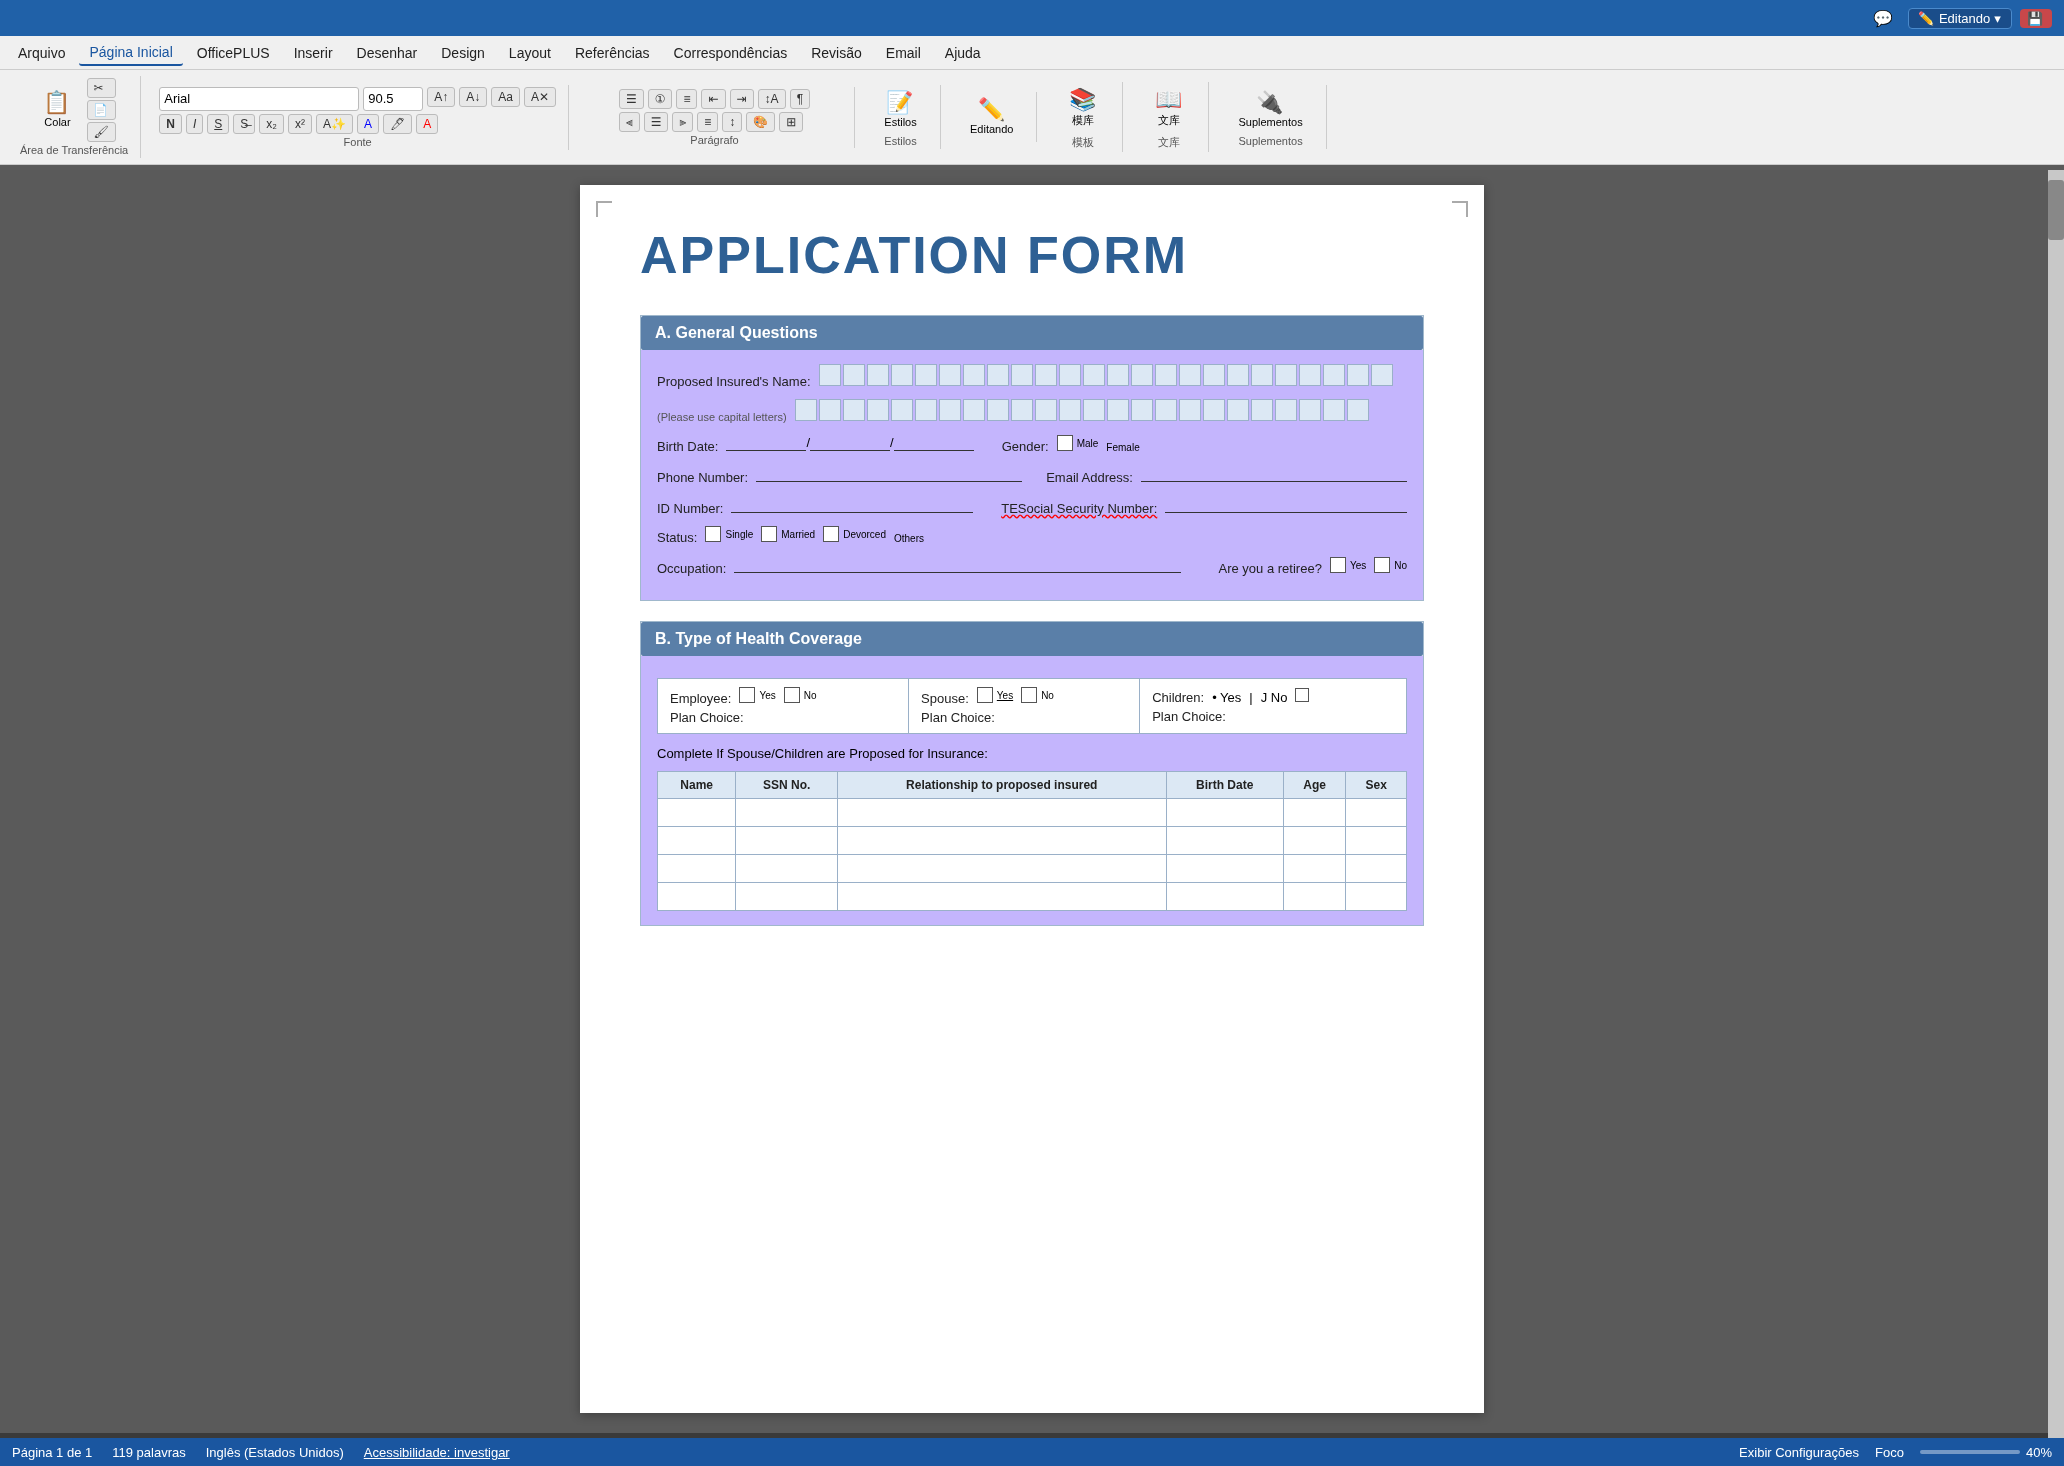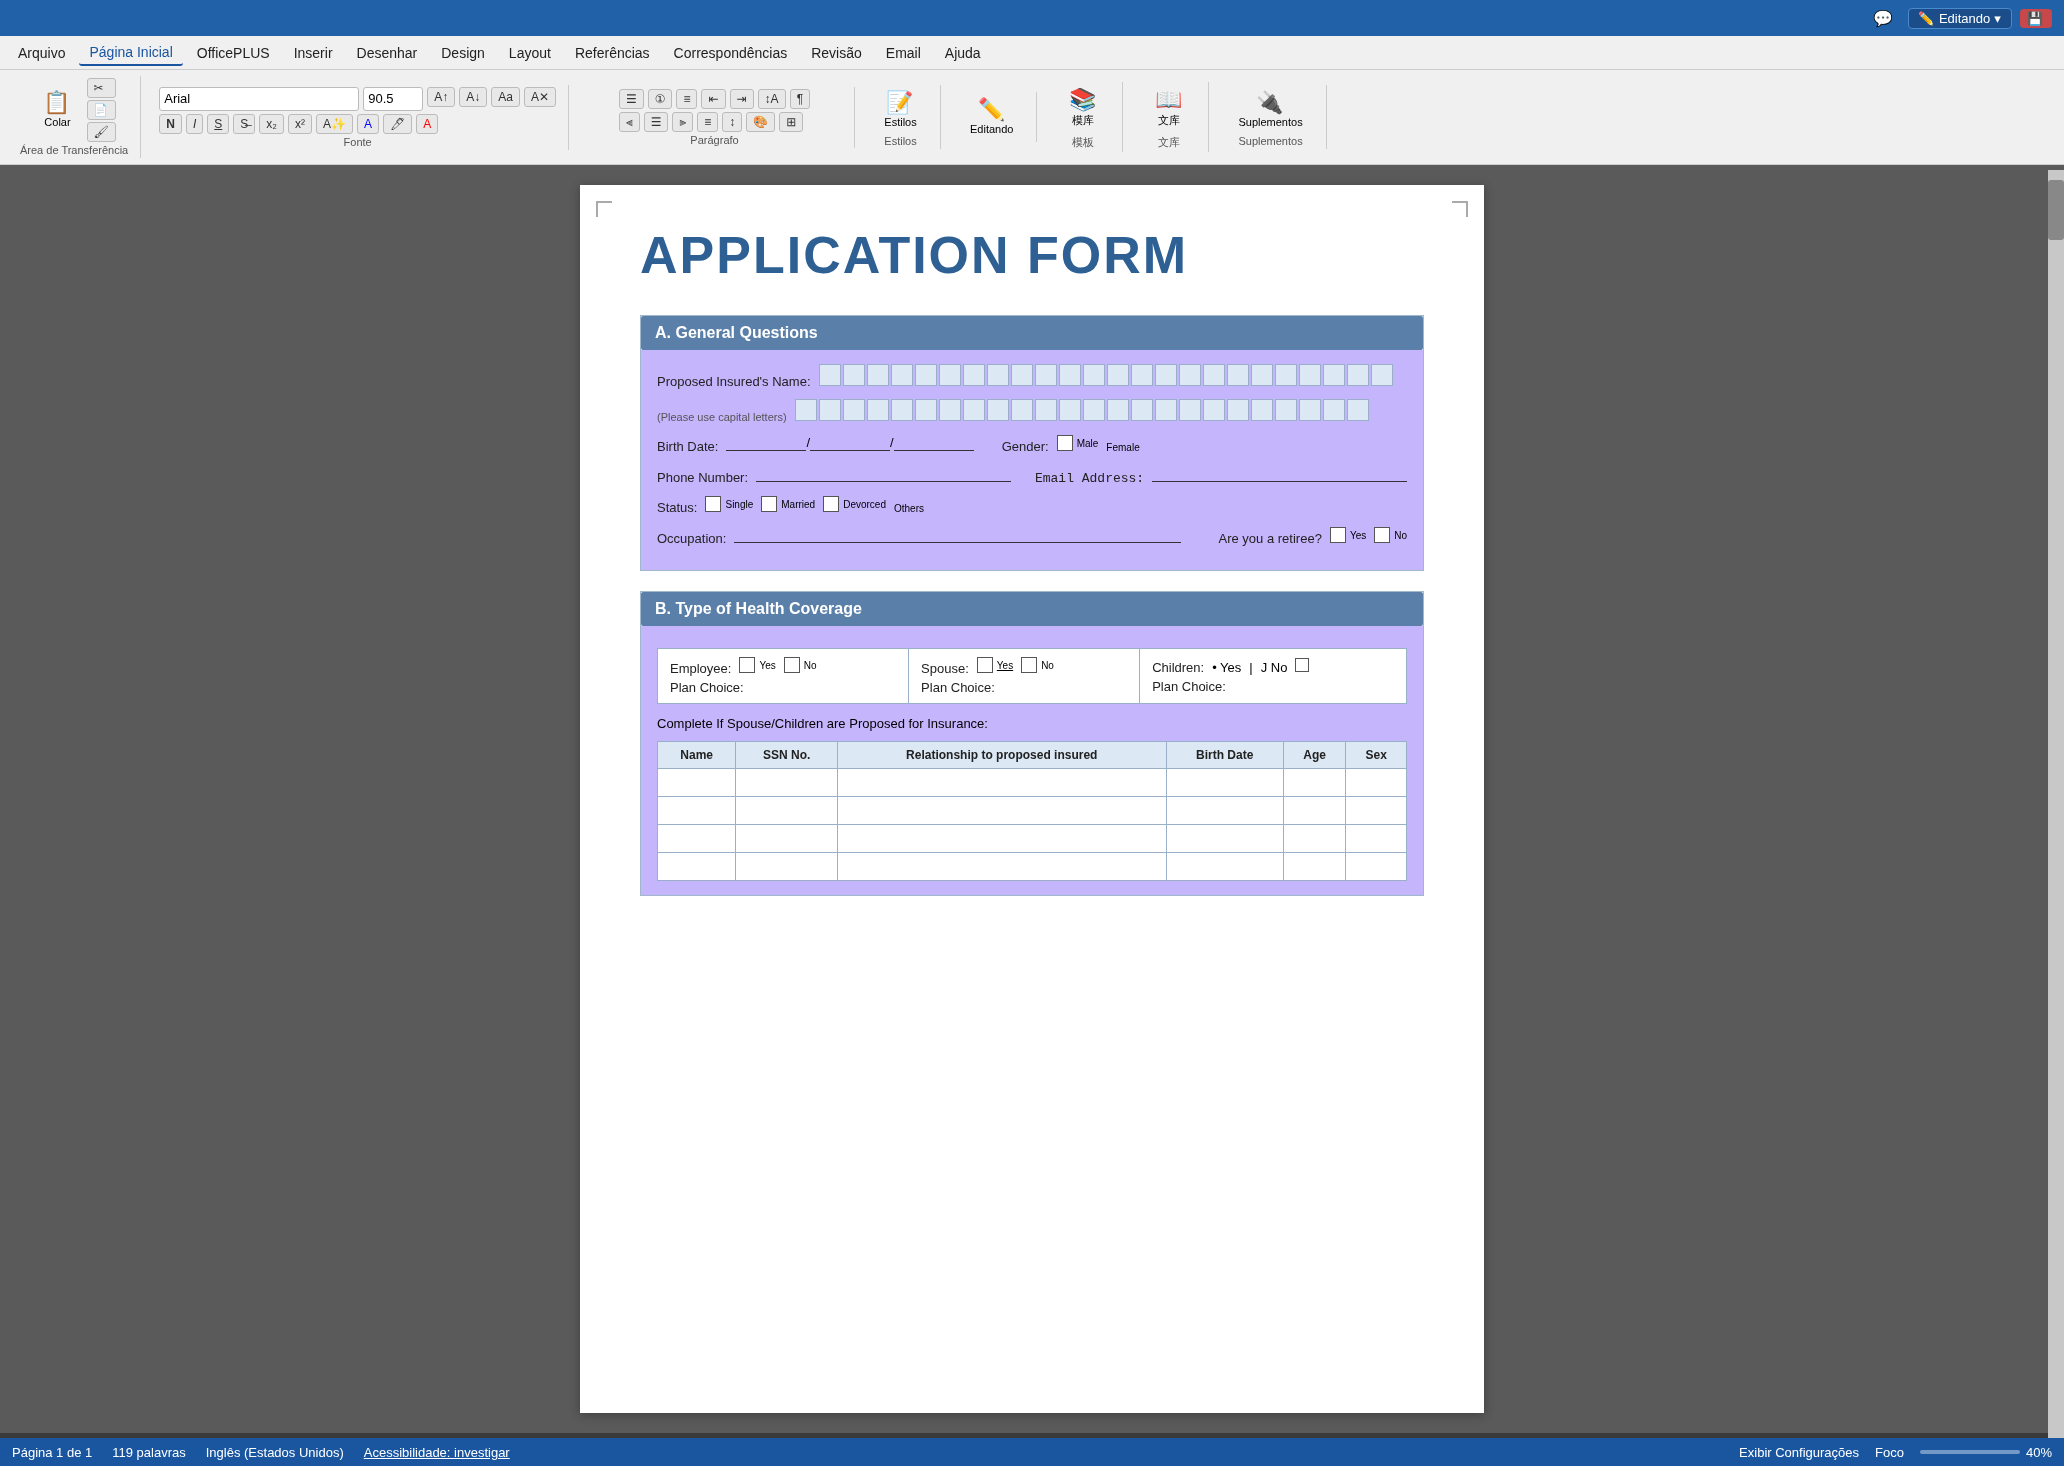--- a/index.html
+++ b/index.html
@@ -552,24 +552,30 @@
           </div>
           <div class="checkbox-item">
             <span>Female</span>
           </div>
         </div>
 
 
         <div class="form-row">
           <span class="form-label">Phone Number:</span>
           <div class="field-line" style="width:200px;"></div>
-          <span class="form-label" style="margin-left:16px;font-family:Liberation Mono, monospace;">Email Address:</span>
+          <span class="form-label" style="margin-left:16px;">Email Address:</span>
           <div class="field-line" style="flex:1;"></div>
         </div>
 
+        <div class="form-row">
+          <span class="form-label">ID Number:</span>
+          <div class="field-line" style="width:200px;"></div>
+          <span class="form-label" style="margin-left:20px;text-decoration:underline wavy red;">TESocial Security Number:</span>
+          <div class="field-line" style="flex:1;"></div>
+        </div>
 
         <div class="form-row">
           <span class="form-label">Status:</span>
           <div class="checkbox-item">
             <div class="checkbox-box"></div>
             <span>Single</span>
           </div>
           <div class="checkbox-item">
             <div class="checkbox-box"></div>
             <span>Married</span>

